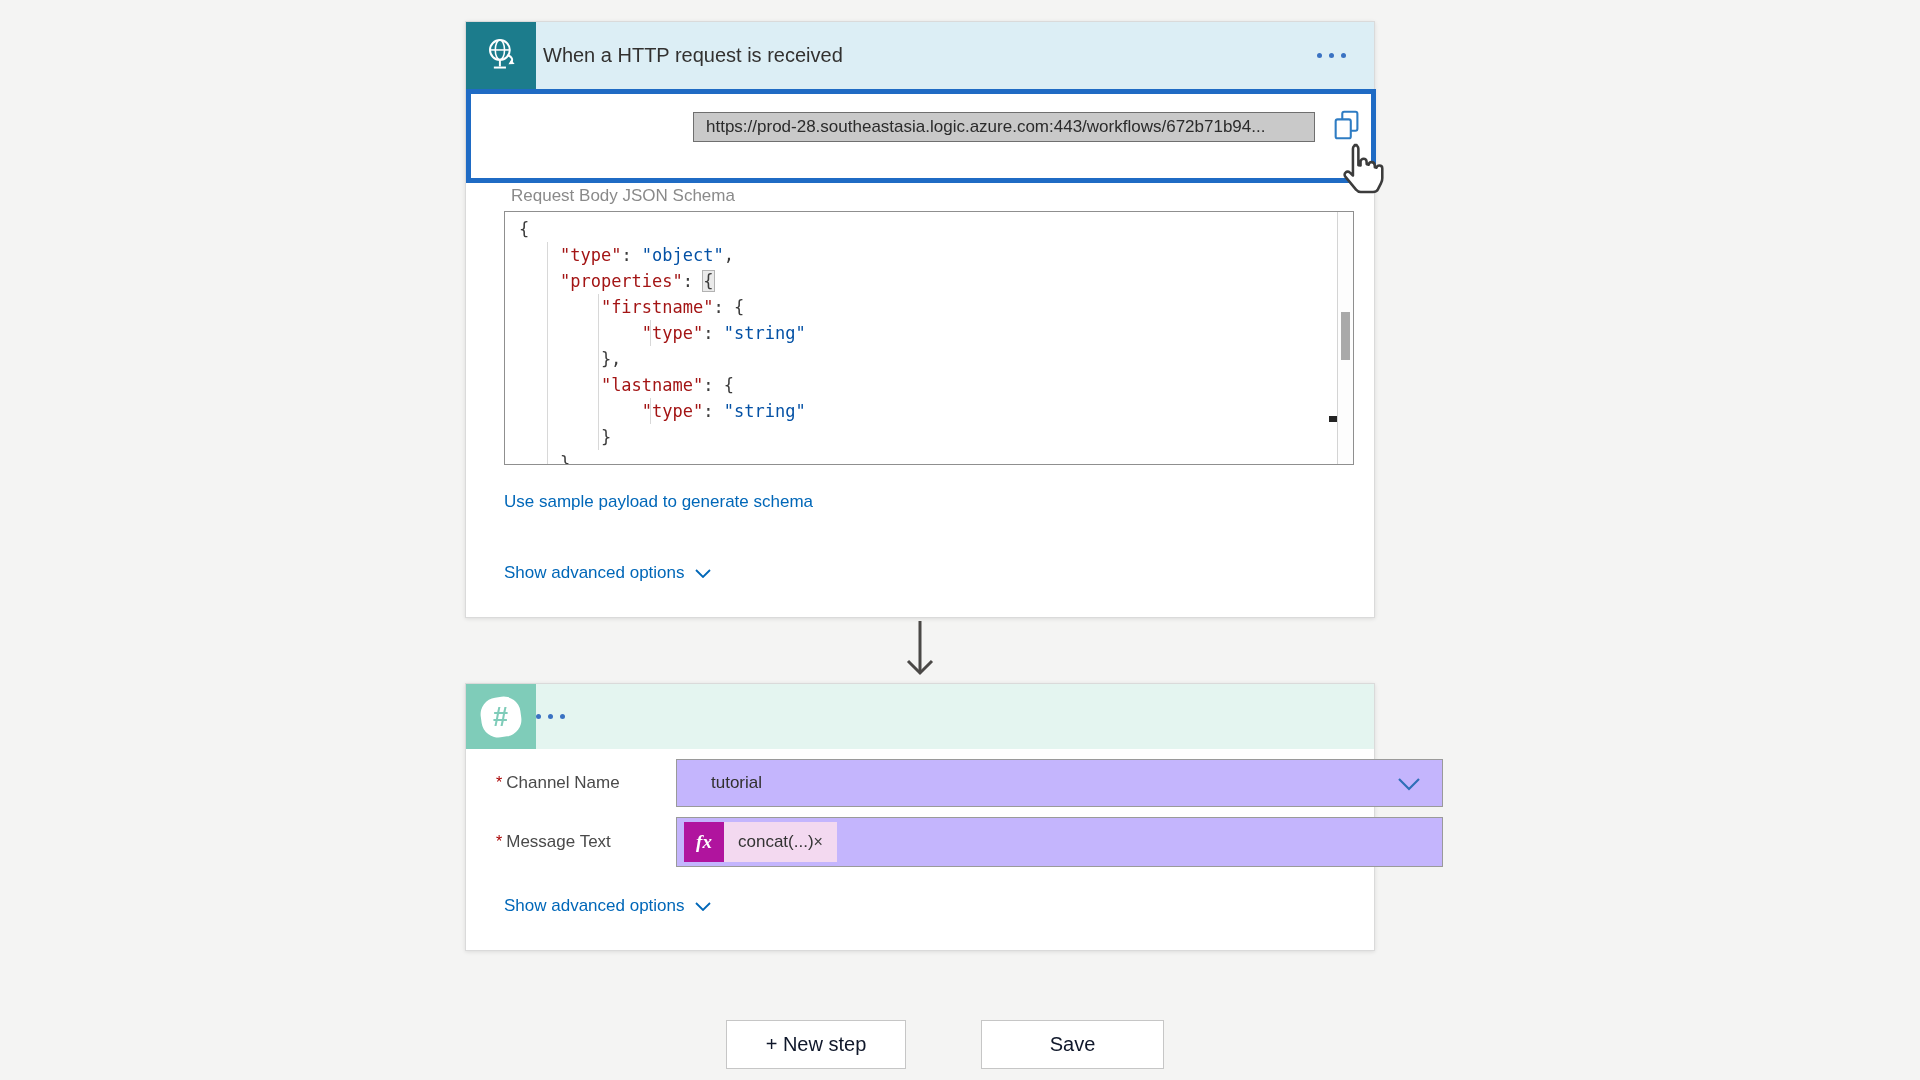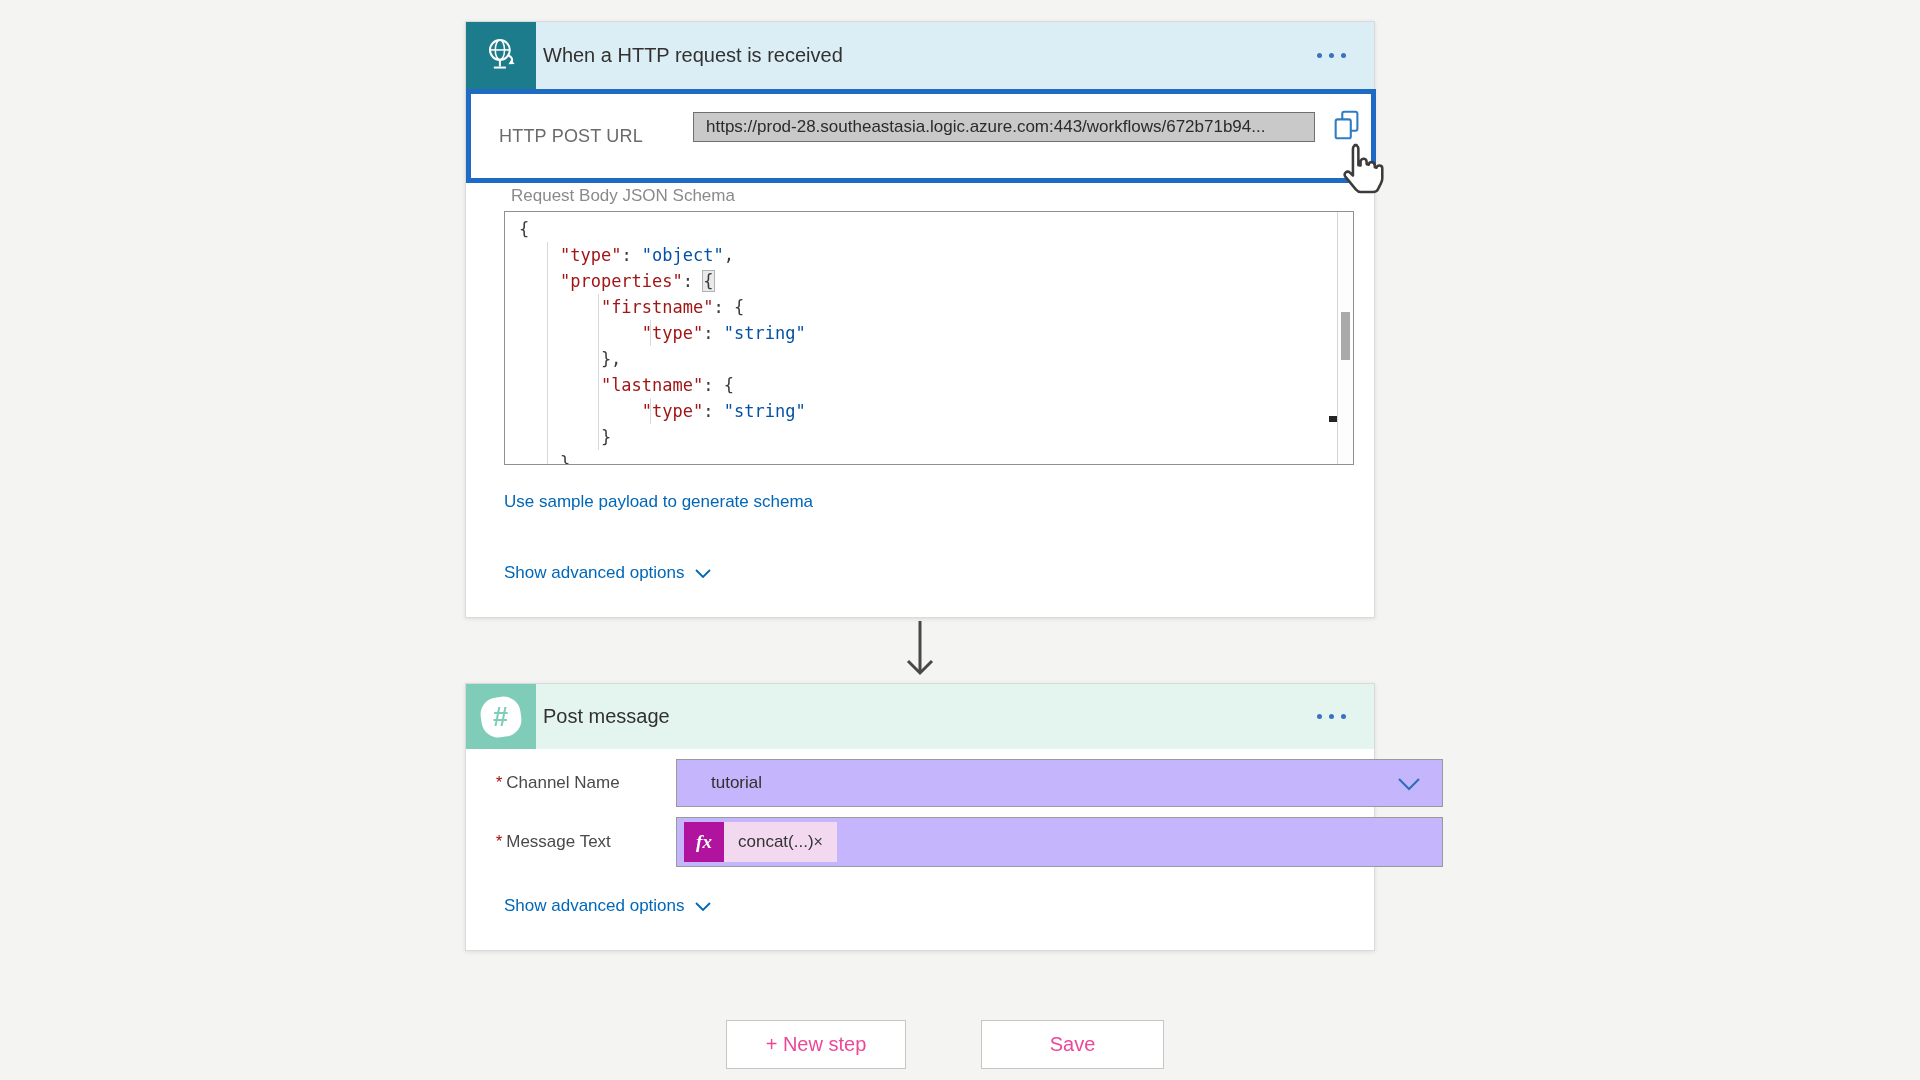--- a/index.html
+++ b/index.html
@@ -66,21 +66,21 @@
   .fx-token{display:flex;align-items:stretch;height:40px;cursor:pointer;}
   .fx-badge{width:40px;background:var(--fx-magenta);color:#fff;display:flex;align-items:center;
             justify-content:center;font-size:19px;font-style:italic;font-family:"Liberation Serif",serif;font-weight:bold;}
   .fx-pill{background:var(--fx-pill-bg);display:flex;align-items:center;gap:0;padding:0 14px;
            font-size:17px;color:#333;}
   .fx-remove{font-size:16px;color:#3d3d3d;cursor:pointer;}
   #advanced-link-2{top:212px;}
   
   .footer-btn{position:absolute;top:1020px;height:49px;background:#fff;border:1px solid var(--button-border);
               box-sizing:border-box;display:flex;align-items:center;justify-content:center;font-size:20px;
-              color:#ec4899;cursor:pointer;}
+              color:#0f172a;cursor:pointer;}
   #new-step-btn{left:726px;width:180px;}
   #save-btn{left:937px;width:183px;margin-left:44px;}
 </style>
 </head>
 <body>
 
 <div id="canvas">
 
   <div class="card" id="trigger-card">
     <div class="card-header">
@@ -97,21 +97,20 @@
       </div>
       <div class="hdr-title">When a HTTP request is received</div>
       <div class="hdr-menu" aria-label="menu">
         <i></i>
           <i></i>
           <i></i>
       </div>
     </div>
 
     <div class="url-row">
-      <div class="url-label">HTTP POST URL</div>
       <div class="url-input">https://prod-28.southeastasia.logic.azure.com:443/workflows/672b71b94...</div>
       <div class="copy-btn">
         <svg width="34" height="34" viewBox="0 0 36 36">
           <rect x="13" y="3" width="16" height="20" rx="2" fill="none" stroke="#2e7cc3" stroke-width="2.2"></rect>
           <rect x="6" y="11" width="16" height="20" rx="2" fill="#fff" stroke="#2e7cc3" stroke-width="2.2"></rect>
         </svg>
       </div>
       <svg class="hand-cursor" viewBox="0 0 32 32">
         <path d="M12 2.8c1.1 0 2 .9 2 2v9.1l1.2.2V12c0-.9.8-1.6 1.7-1.6.8 0 1.5.6 1.6 1.4l.1 1.6 1.1.2c.1-.8.8-1.4 1.6-1.4.9 0 1.6.7 1.7 1.6l.1 1.3.9.2c.2-.7.8-1.2 1.6-1.2.9 0 1.6.7 1.6 1.6v5.2c0 1-.2 2-.7 2.9l-1.6 3.2c-.5 1.1-1.6 1.7-2.8 1.7h-6.8c-1 0-1.9-.4-2.5-1.2l-6-7.3c-.6-.7-.5-1.7.2-2.3.6-.6 1.6-.6 2.2 0l1.8 1.7V4.8c0-1.1.9-2 2-2z" fill="#fff" stroke="#3c3c3c" stroke-width="1.4" stroke-linejoin="round"></path>
       </svg>
@@ -151,21 +150,20 @@
     <polyline points="5,40 17,52 29,40" fill="none" stroke="#4a4846" stroke-width="3"></polyline>
   </svg>
 
   <div class="card" id="action-card">
     <div class="card-header">
       <div class="hdr-icon">
         <div class="slack-blob">
             <span class="slack-hash">#</span>
           </div>
       </div>
-      <div class="hdr-title">Post message</div>
       <div class="hdr-menu" aria-label="menu">
         <i></i>
           <i></i>
           <i></i>
       </div>
     </div>
 
     <div class="field-label" style="top:75px;">
       <span class="req">*</span>
       <span>Channel Name</span>

